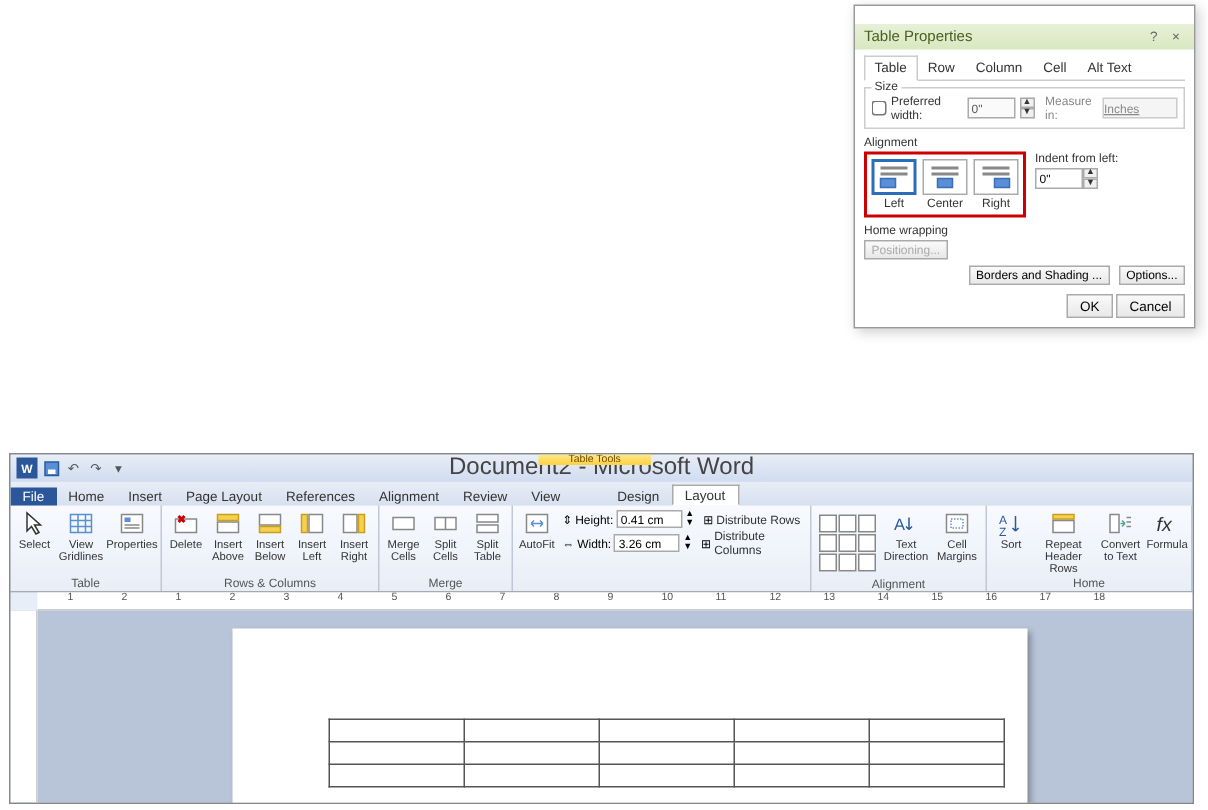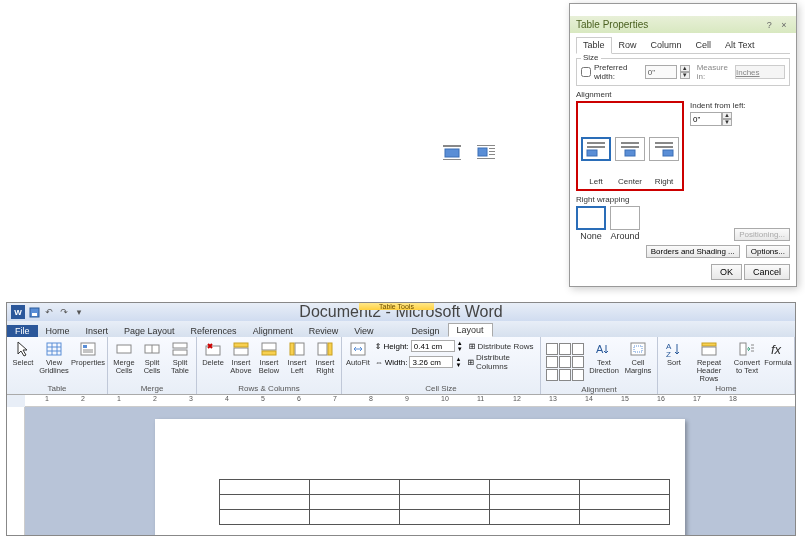--- a/index.html
+++ b/index.html
@@ -15,21 +15,21 @@
 .tab.active { border: 1px solid #ccc; border-bottom: 1px solid #fff; background: #fff; margin-bottom: -1px; }
 .groupbox { border: 1px solid #ccc; padding: 4px 4px 4px 4px; margin-bottom: 4px; position: relative; font-size: 9px; }
 .groupbox-label { position: absolute; top: -6px; left: 4px; background: #fff; padding: 0 2px; font-size: 8px; color: #333; }
 .checkbox-row { display: flex; align-items: center; gap: 3px; font-size: 8px; }
 .checkbox-row input[type="checkbox"] { width: 10px; height: 10px; }
 .spin-input { width: 32px; height: 14px; font-size: 8px; border: 1px solid #aaa; padding: 0 2px; }
 .spin-btns { display: inline-flex; flex-direction: column; }
 .spin-btns span { width: 10px; height: 7px; border: 1px solid #aaa; font-size: 6px; line-height: 5px; text-align: center; background: #f0f0f0; }
 .select-input { width: 50px; height: 14px; font-size: 8px; border: 1px solid #ccc; background: #f5f5f5; color: #888; text-decoration: underline; }
 .align-group { border: 2px solid #c00; padding: 3px; display: flex; gap: 4px; }
-.align-option { display: flex; flex-direction: column; align-items: center; gap: 16px; margin-top: 31px; }
+.align-option { display: flex; flex-direction: column; align-items: center; gap: 1px; }
 .align-option .icon-box { width: 30px; height: 24px; border: 1px solid #aaa; background: #fff; display: flex; align-items: center; justify-content: center; }
 .align-option.selected .icon-box { border: 2px solid #2a6db8; }
 .align-option .icon-box svg { width: 22px; height: 18px; }
 .align-option .al-label { font-size: 8px; color: #333; }
 .indent-box { margin-left: 6px; font-size: 8px; }
 .wrap-group { display: flex; gap: 4px; }
 .wrap-option { display: flex; flex-direction: column; align-items: center; gap: 1px; }
 .wrap-option .icon-box { width: 30px; height: 24px; border: 1px solid #aaa; background: #fff; display: flex; align-items: center; justify-content: center; }
 .wrap-option.selected .icon-box { border: 2px solid #2a6db8; }
 .dlg-btn { font-size: 9px; padding: 2px 8px; border: 1px solid #aaa; background: linear-gradient(#fafafa,#e8e8e8); cursor: default; }
@@ -154,47 +154,22 @@
         <div style="display:flex; align-items:center; margin-top:2px;">
           <input class="spin-input" value="0&quot;" style="">
           <span class="spin-btns">
               <span>▲</span>
               <span>▼</span>
             </span>
         </div>
       </div>
     </div>
 
-    <div style="font-size:8px; margin:4px 0 2px;">Right wrapping</div>
+    <div style="font-size:8px; margin:4px 0 2px;">Home wrapping</div>
     <div style="display:flex; justify-content:space-between; align-items:flex-end;">
-      <div class="wrap-group">
-        <div class="wrap-option selected">
-          <div class="icon-box">
-              <svg>
-                <rect x="2" y="2" width="18" height="2" fill="#888"></rect>
-                <rect x="4" y="6" width="14" height="8" fill="#5a8ed6" stroke="#3a6eb6"></rect>
-                <rect x="2" y="16" width="18" height="1" fill="#888"></rect>
-              </svg>
-            </div>
-          <span class="al-label">None</span>
-        </div>
-        <div class="wrap-option">
-          <div class="icon-box">
-              <svg>
-                <rect x="2" y="2" width="18" height="1" fill="#888"></rect>
-                <rect x="3" y="5" width="9" height="8" fill="#5a8ed6" stroke="#3a6eb6"></rect>
-                <rect x="14" y="5" width="6" height="1" fill="#888"></rect>
-                <rect x="14" y="8" width="6" height="1" fill="#888"></rect>
-                <rect x="14" y="11" width="6" height="1" fill="#888"></rect>
-                <rect x="2" y="15" width="18" height="1" fill="#888"></rect>
-              </svg>
-            </div>
-          <span class="al-label">Around</span>
-        </div>
-      </div>
       <button class="dlg-btn small disabled">Positioning...</button>
     </div>
 
     <div class="mid-buttons">
       <button class="dlg-btn small">Borders and Shading ...</button>
       <button class="dlg-btn small">Options...</button>
     </div>
 
     <div class="dialog-buttons">
       <button class="dlg-btn">OK</button>
@@ -274,20 +249,71 @@
         </div>
       </div>
       <div class="gname">Table</div>
     </div>
 
     <div class="rgroup">
       <div class="items">
         <div class="rbtn narrow">
           <div class="ricon">
               <svg width="16" height="14">
+                <rect x="1" y="4" width="14" height="9" fill="#fff" stroke="#888"></rect>
+                <path d="M3 2 L7 6 M7 2 L3 6" stroke="#c00" stroke-width="2"></path>
+              </svg>
+            </div>
+          <div class="rlabel">Delete</div>
+        </div>
+        <div class="rbtn narrow">
+          <div class="ricon">
+              <svg width="16" height="14">
+                <rect x="1" y="6" width="14" height="7" fill="#fff" stroke="#888"></rect>
+                <rect x="1" y="1" width="14" height="4" fill="#f8d050" stroke="#c8a020"></rect>
+              </svg>
+            </div>
+          <div class="rlabel">Insert Above</div>
+        </div>
+        <div class="rbtn narrow">
+          <div class="ricon">
+              <svg width="16" height="14">
+                <rect x="1" y="1" width="14" height="7" fill="#fff" stroke="#888"></rect>
+                <rect x="1" y="9" width="14" height="4" fill="#f8d050" stroke="#c8a020"></rect>
+              </svg>
+            </div>
+          <div class="rlabel">Insert Below</div>
+        </div>
+        <div class="rbtn narrow">
+          <div class="ricon">
+              <svg width="16" height="14">
+                <rect x="6" y="1" width="9" height="12" fill="#fff" stroke="#888"></rect>
+                <rect x="1" y="1" width="4" height="12" fill="#f8d050" stroke="#c8a020"></rect>
+              </svg>
+            </div>
+          <div class="rlabel">Insert Left</div>
+        </div>
+        <div class="rbtn narrow">
+          <div class="ricon">
+              <svg width="16" height="14">
+                <rect x="1" y="1" width="9" height="12" fill="#fff" stroke="#888"></rect>
+                <rect x="11" y="1" width="4" height="12" fill="#f8d050" stroke="#c8a020"></rect>
+              </svg>
+            </div>
+          <div class="rlabel">Insert Right</div>
+        </div>
+      </div>
+      <div class="gname">Rows &amp; Columns</div>
+    </div>
+
+    <div class="rgroup">
+      <div class="items">
+        <div class="rbtn narrow">
+          <div class="ricon">
+              <svg width="16" height="14">
                 <rect x="1" y="3" width="14" height="8" fill="#fff" stroke="#888"></rect>
               </svg>
             </div>
           <div class="rlabel">Merge Cells</div>
         </div>
         <div class="rbtn narrow">
           <div class="ricon">
               <svg width="16" height="14">
                 <rect x="1" y="3" width="14" height="8" fill="#fff" stroke="#888"></rect>
                 <line x1="8" y1="3" x2="8" y2="11" stroke="#888"></line>
@@ -299,71 +325,20 @@
           <div class="ricon">
               <svg width="16" height="14">
                 <rect x="1" y="1" width="14" height="5" fill="#fff" stroke="#888"></rect>
                 <rect x="1" y="8" width="14" height="5" fill="#fff" stroke="#888"></rect>
               </svg>
             </div>
           <div class="rlabel">Split Table</div>
         </div>
       </div>
       <div class="gname">Merge</div>
-    </div>
-
-    <div class="rgroup">
-      <div class="items">
-        <div class="rbtn narrow">
-          <div class="ricon">
-              <svg width="16" height="14">
-                <rect x="1" y="4" width="14" height="9" fill="#fff" stroke="#888"></rect>
-                <path d="M3 2 L7 6 M7 2 L3 6" stroke="#c00" stroke-width="2"></path>
-              </svg>
-            </div>
-          <div class="rlabel">Delete</div>
-        </div>
-        <div class="rbtn narrow">
-          <div class="ricon">
-              <svg width="16" height="14">
-                <rect x="1" y="6" width="14" height="7" fill="#fff" stroke="#888"></rect>
-                <rect x="1" y="1" width="14" height="4" fill="#f8d050" stroke="#c8a020"></rect>
-              </svg>
-            </div>
-          <div class="rlabel">Insert Above</div>
-        </div>
-        <div class="rbtn narrow">
-          <div class="ricon">
-              <svg width="16" height="14">
-                <rect x="1" y="1" width="14" height="7" fill="#fff" stroke="#888"></rect>
-                <rect x="1" y="9" width="14" height="4" fill="#f8d050" stroke="#c8a020"></rect>
-              </svg>
-            </div>
-          <div class="rlabel">Insert Below</div>
-        </div>
-        <div class="rbtn narrow">
-          <div class="ricon">
-              <svg width="16" height="14">
-                <rect x="6" y="1" width="9" height="12" fill="#fff" stroke="#888"></rect>
-                <rect x="1" y="1" width="4" height="12" fill="#f8d050" stroke="#c8a020"></rect>
-              </svg>
-            </div>
-          <div class="rlabel">Insert Left</div>
-        </div>
-        <div class="rbtn narrow">
-          <div class="ricon">
-              <svg width="16" height="14">
-                <rect x="1" y="1" width="9" height="12" fill="#fff" stroke="#888"></rect>
-                <rect x="11" y="1" width="4" height="12" fill="#f8d050" stroke="#c8a020"></rect>
-              </svg>
-            </div>
-          <div class="rlabel">Insert Right</div>
-        </div>
-      </div>
-      <div class="gname">Rows &amp; Columns</div>
     </div>
 
     <div class="rgroup">
       <div class="items">
         <div class="rbtn narrow">
           <div class="ricon">
               <svg width="16" height="14">
                 <rect x="1" y="1" width="14" height="12" fill="#fff" stroke="#888"></rect>
                 <path d="M4 7 L12 7 M4 7 L6 5 M4 7 L6 9 M12 7 L10 5 M12 7 L10 9" stroke="#5a8ed6"></path>
               </svg>
@@ -382,21 +357,20 @@
           <div class="cellsize-row">
             <span>⇔</span>
             <span>Width:</span>
             <input class="sp" value="3.26 cm" style="">
             <span style="font-size:6px;line-height:6px;">▲<br>▼</span>
             <span style="margin-left:4px;">⊞</span>
             <span class="dist">Distribute Columns</span>
           </div>
         </div>
       </div>
-      <div class="gname">Cell Size</div>
     </div>
 
     <div class="rgroup">
       <div class="items">
         <div class="align-grid" style="margin:4px 2px;">
           <span></span>
             <span></span>
             <span></span>
             <span></span>
             <span></span>

